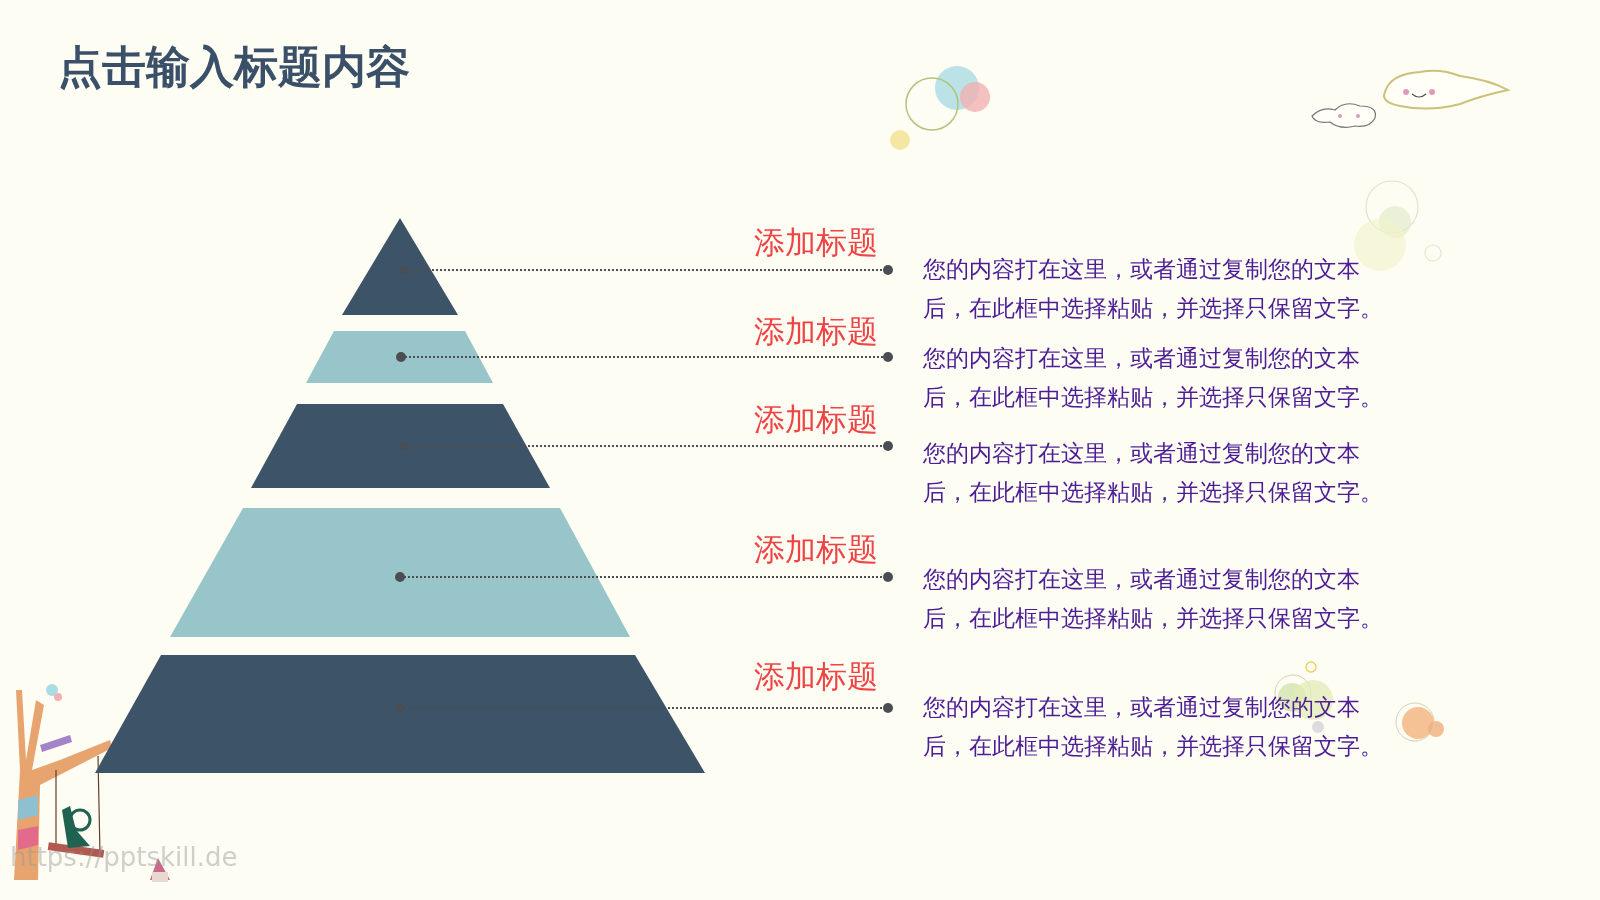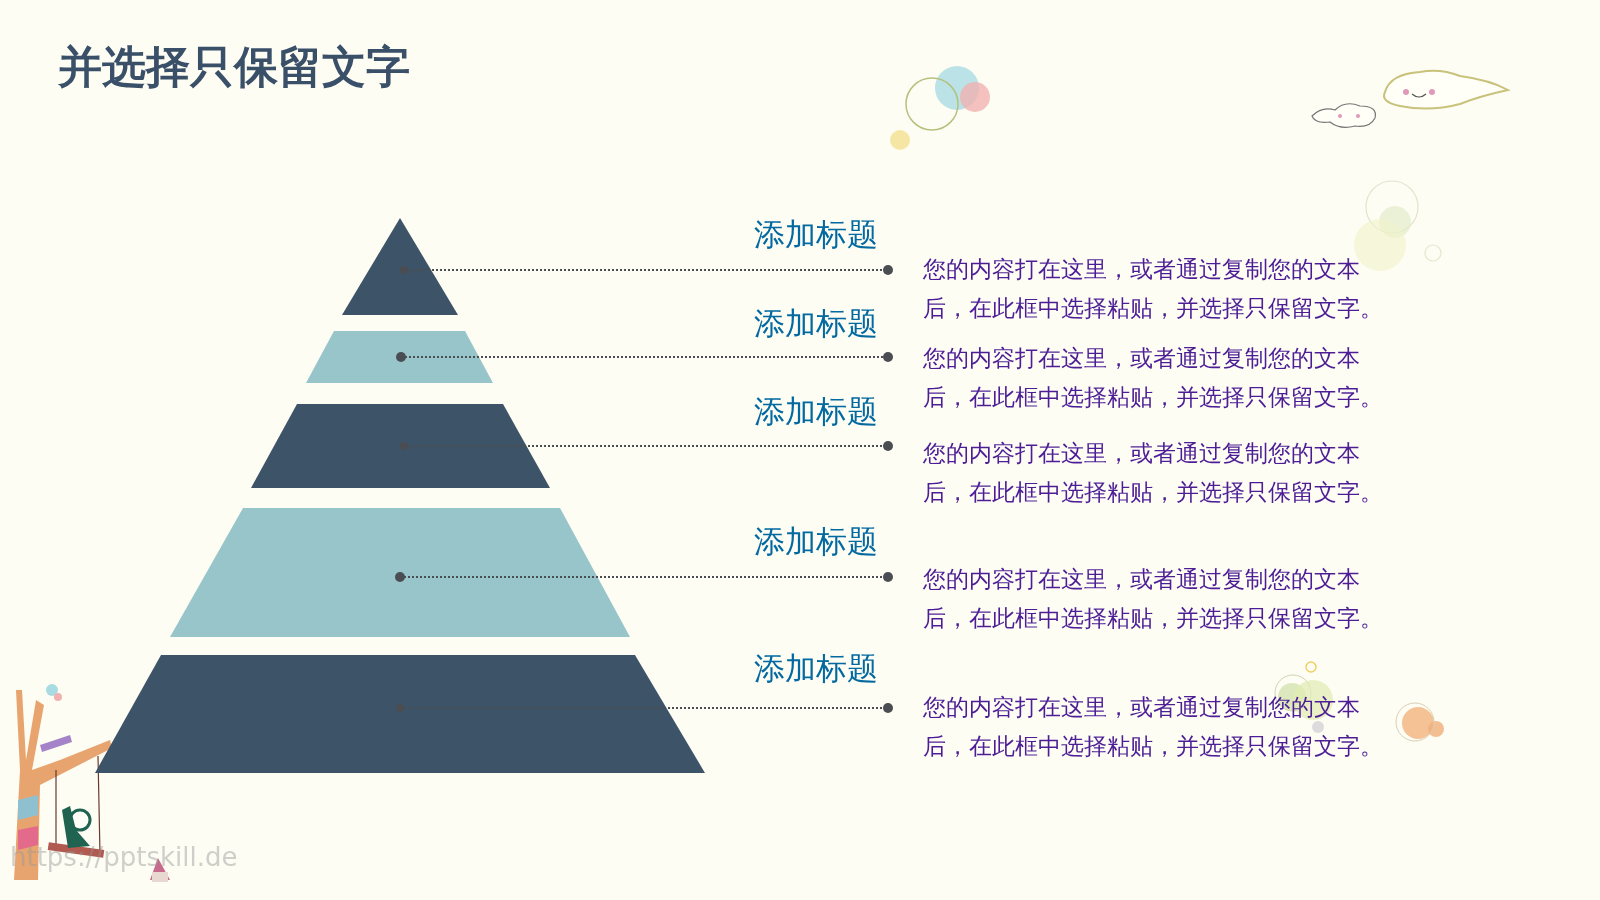--- a/index.html
+++ b/index.html
@@ -10,39 +10,40 @@
     position: relative;
   }
   .title {
     position: absolute; left: 58px; top: 38px;
     font-size: 44px; font-weight: bold; color: #3a5068;
     letter-spacing: 0px;
     font-family: "DejaVu Sans", sans-serif;
   }
   svg.layer { position: absolute; left: 0; top: 0; }
   .label {
-    position: absolute; font-size: 31px; color: #0369a1;
+    position: absolute; font-size: 31px; color: #ef4444;
     font-family: "DejaVu Sans", sans-serif;
     white-space: nowrap;
+    margin-top: 8px;
   }
   .desc {
     position: absolute; left: 923px; width: 520px;
     font-size: 23px; line-height: 39px; color: #4c1d95;
     font-family: "DejaVu Sans", sans-serif;
   }
   .watermark {
     position: absolute; left: 10px; top: 842px;
     font-size: 26px; font-weight: normal; color: rgba(150,150,150,0.45);
     font-family: "DejaVu Sans", sans-serif;
   }
 </style>
 </head>
 <body>
 
-<div class="title">并选择只保留文字</div>
+<div class="title">点击输入标题内容</div>
 
 <svg class="layer" width="1600" height="900">
 
   <g>
     <circle cx="957" cy="88" r="22" fill="#a9dbe3" opacity="0.8"></circle>
     <circle cx="975" cy="97" r="15" fill="#f1b1b0" opacity="0.8"></circle>
     <circle cx="932" cy="104" r="26" fill="none" stroke="#b5c27e" stroke-width="1.5"></circle>
     <circle cx="900" cy="140" r="10" fill="#f4e49a" opacity="0.9"></circle>
   </g>
 

